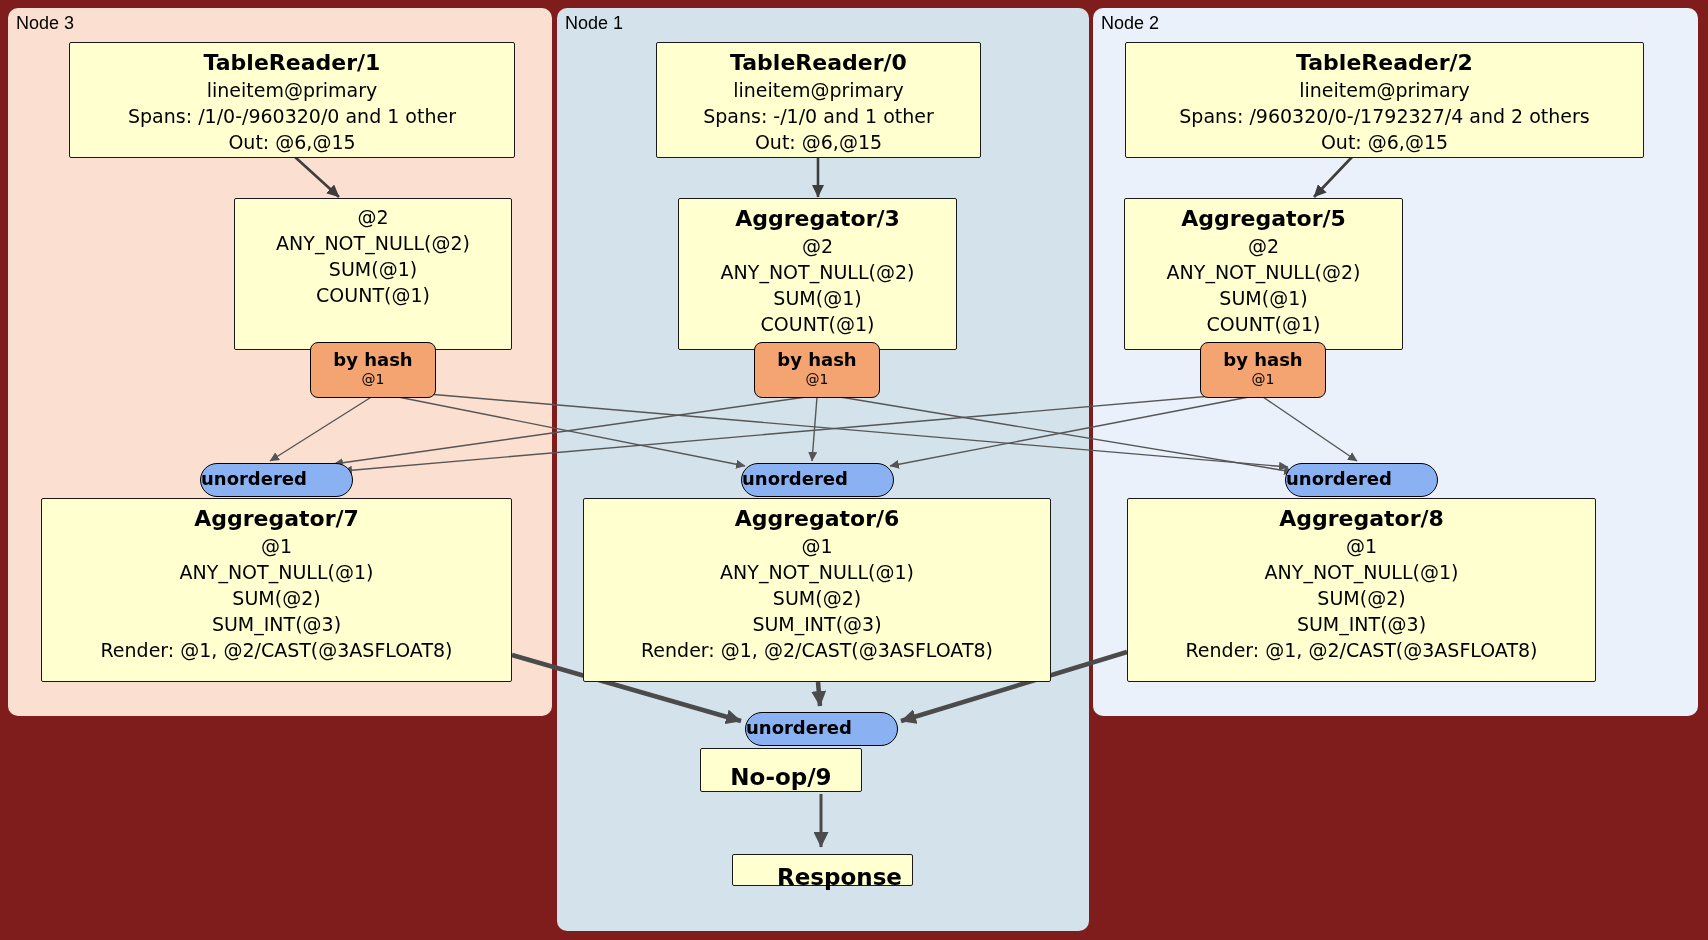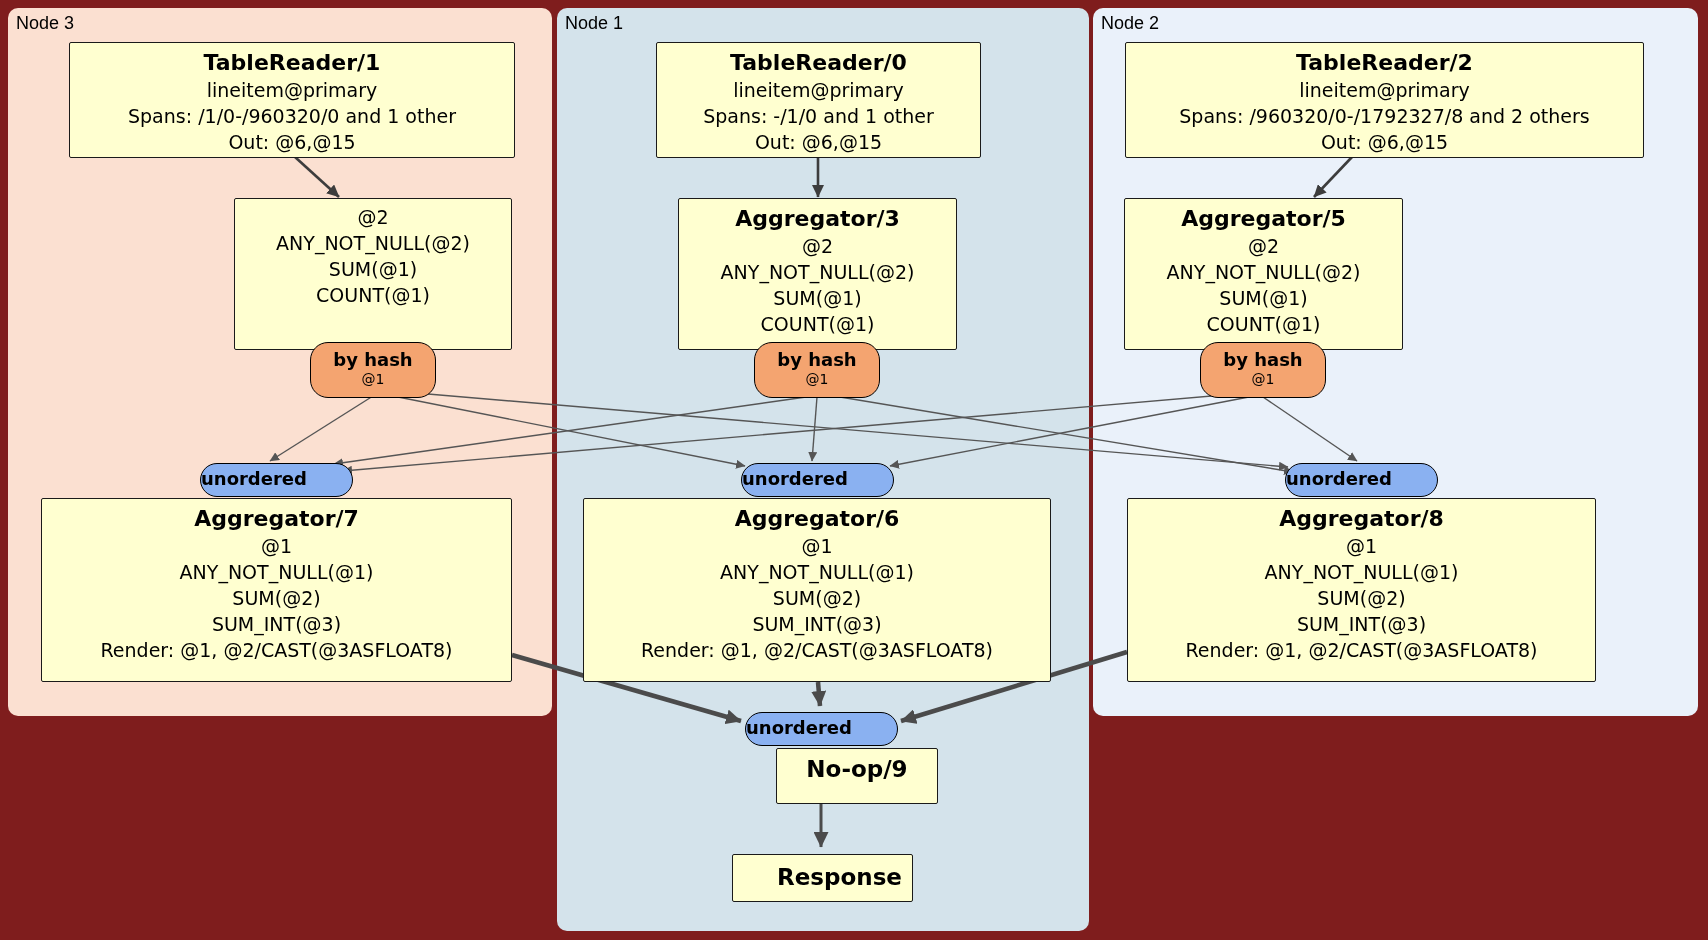--- a/index.html
+++ b/index.html
@@ -14,29 +14,29 @@
   svg.edges{position:absolute;left:0;top:0;z-index:2;}
   line.e-thin{stroke:var(--edge_thin);stroke-width:1.4;}
   line.e-med{stroke:var(--edge_med);stroke-width:2.6;}
   line.e-thick{stroke:var(--edge_thick);stroke-width:4.5;}
   line.e-mid2{stroke:var(--edge_thick);stroke-width:3;}
   .pbox{position:absolute;background:var(--box_bg);border:1.5px solid #1a1a1a;border-radius:2px;
         text-align:center;box-sizing:border-box;padding-top:5px;z-index:3;}
   .ptitle{font-size:22px;font-weight:bold;line-height:29px;white-space:nowrap;}
   .pline{font-size:19px;line-height:26px;white-space:nowrap;}
   .router{position:absolute;width:126px;height:56px;background:var(--router_bg);
-          border:1.6px solid #000;border-radius:18px;text-align:center;box-sizing:border-box;z-index:4;}
+          border:1.6px solid #000;border-radius:8px;text-align:center;box-sizing:border-box;z-index:4;}
   .router-label{font-size:18px;font-weight:bold;line-height:23px;margin-top:5px;}
   .router-key{font-size:14px;line-height:17px;}
   .sync{position:absolute;width:153px;height:34px;background:var(--sync_bg);border:1.6px solid #000;
         border-radius:17px;text-align:left;font-size:18px;font-weight:bold;line-height:30px;
         box-sizing:border-box;z-index:4;}
-  .pbox-noop{left:776px;top:748px;width:162px;height:56px;padding-top:0;}
+  .pbox-noop{left:700px;top:748px;width:162px;height:44px;padding-top:8px;}
   .pbox-noop .ptitle{line-height:41px;font-size:23px;}
-  .pbox-resp{left:732px;top:854px;width:181px;height:48px;padding-top:0;padding-left:34px;}
+  .pbox-resp{left:732px;top:854px;width:181px;height:32px;padding-top:0;padding-left:34px;}
   .pbox-resp .ptitle{line-height:45px;font-size:23px;}
 </style>
 </head>
 <body>
 
 <div class="stage">
 
   <div class="panel panel-node3">
     <span class="panel-label">Node 3</span>
   </div>
@@ -89,21 +89,21 @@
   </div>
   <div class="pbox" style="left:656px;top:42px;width:325px;height:116px;">
     <div class="ptitle">TableReader/0</div>
     <div class="pline">lineitem@primary</div>
     <div class="pline">Spans: -/1/0 and 1 other</div>
     <div class="pline">Out: @6,@15</div>
   </div>
   <div class="pbox" style="left:1125px;top:42px;width:519px;height:116px;">
     <div class="ptitle">TableReader/2</div>
     <div class="pline">lineitem@primary</div>
-    <div class="pline">Spans: /960320/0-/1792327/8 and 2 others</div>
+    <div class="pline">Spans: /960320/0-/1792327/4 and 2 others</div>
     <div class="pline">Out: @6,@15</div>
   </div>
 
   <div class="pbox" style="left:234px;top:198px;width:278px;height:152px;">
     <div class="pline">@2</div>
     <div class="pline">ANY_NOT_NULL(@2)</div>
     <div class="pline">SUM(@1)</div>
     <div class="pline">COUNT(@1)</div>
   </div>
   <div class="pbox" style="left:678px;top:198px;width:279px;height:152px;">

